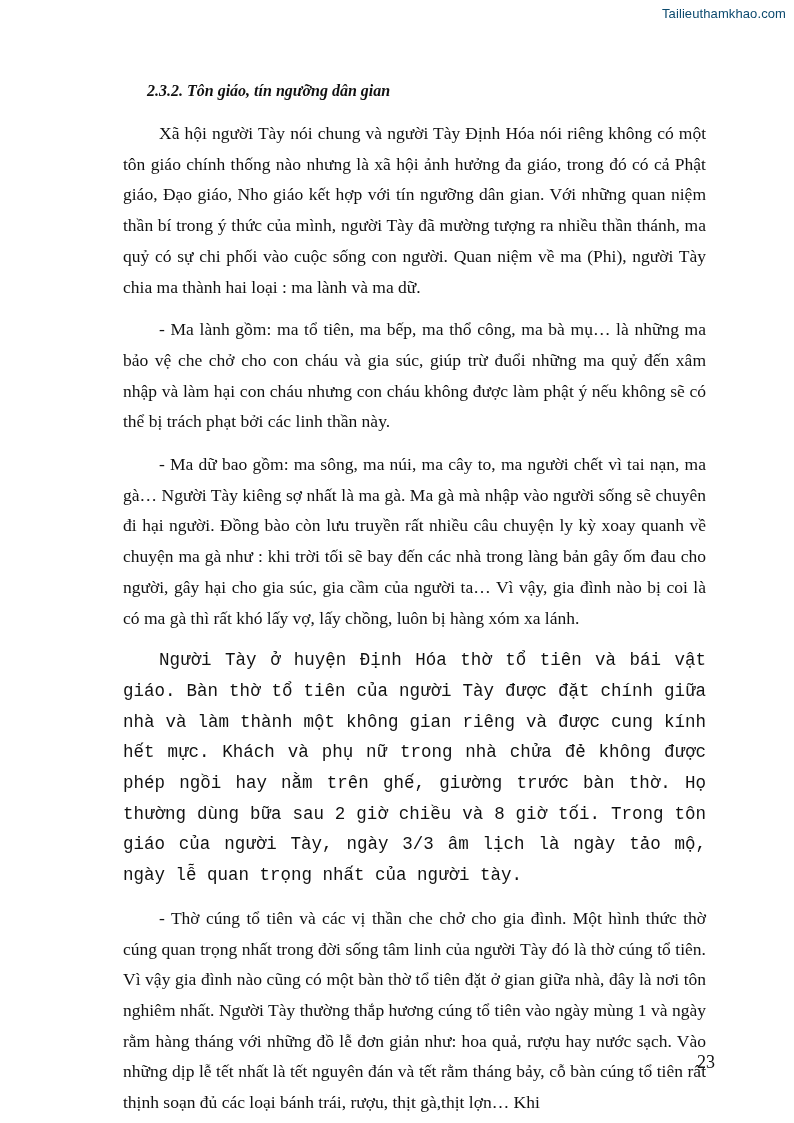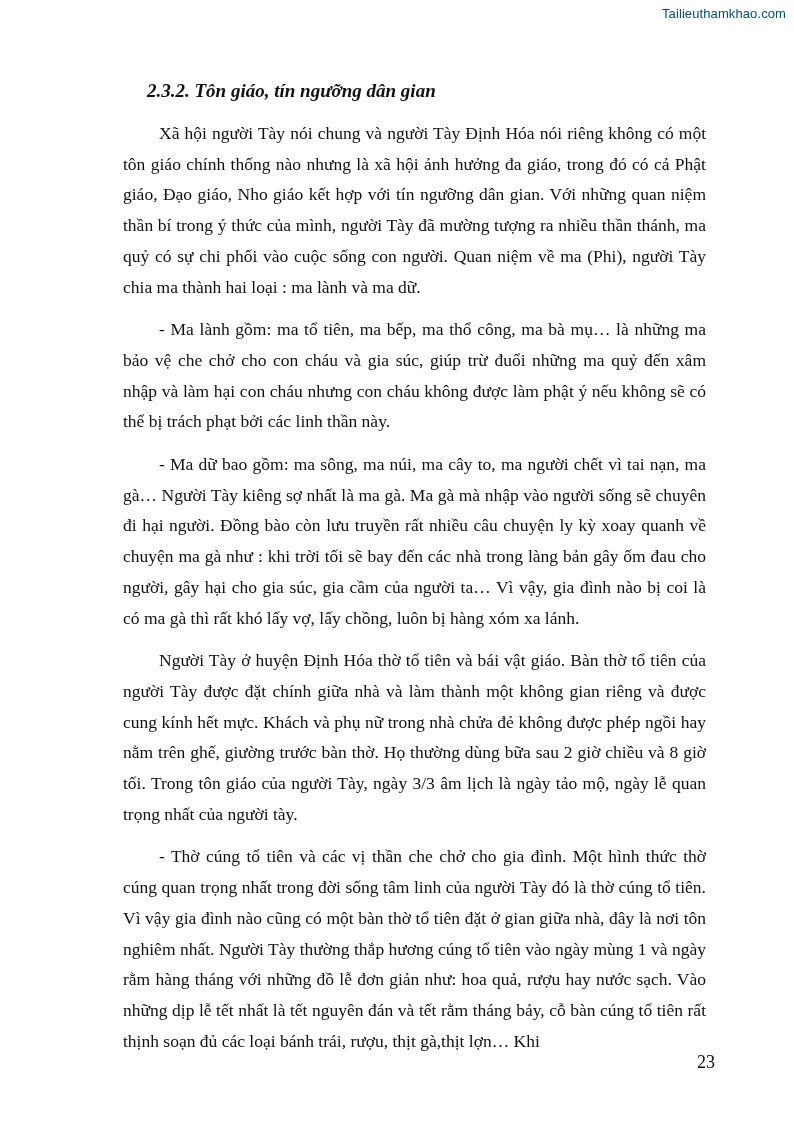--- a/index.html
+++ b/index.html
@@ -26,34 +26,35 @@
     }
     .page {
       position: absolute;
       left: 111px;
       top: 76px;
       width: 607px;
     }
     .heading {
       font-weight: bold;
       font-style: italic;
-      font-size: 19px;
+      font-size: 16px;
       line-height: 30px;
       text-indent: 36px;
       margin: 0;
     }
     .para {
       font-size: 17.5px;
       line-height: 30.7px;
       text-align: justify;
       text-indent: 36px;
       margin: 12px;
     }
     .para.gap {
       margin-top: 8px;
+      font-family: Liberation Mono, monospace;
     }
     .page-number {
       position: absolute;
       left: 697px;
       top: 1052px;
       font-size: 18px;
     }
   </style>
 </head>
 <body>

